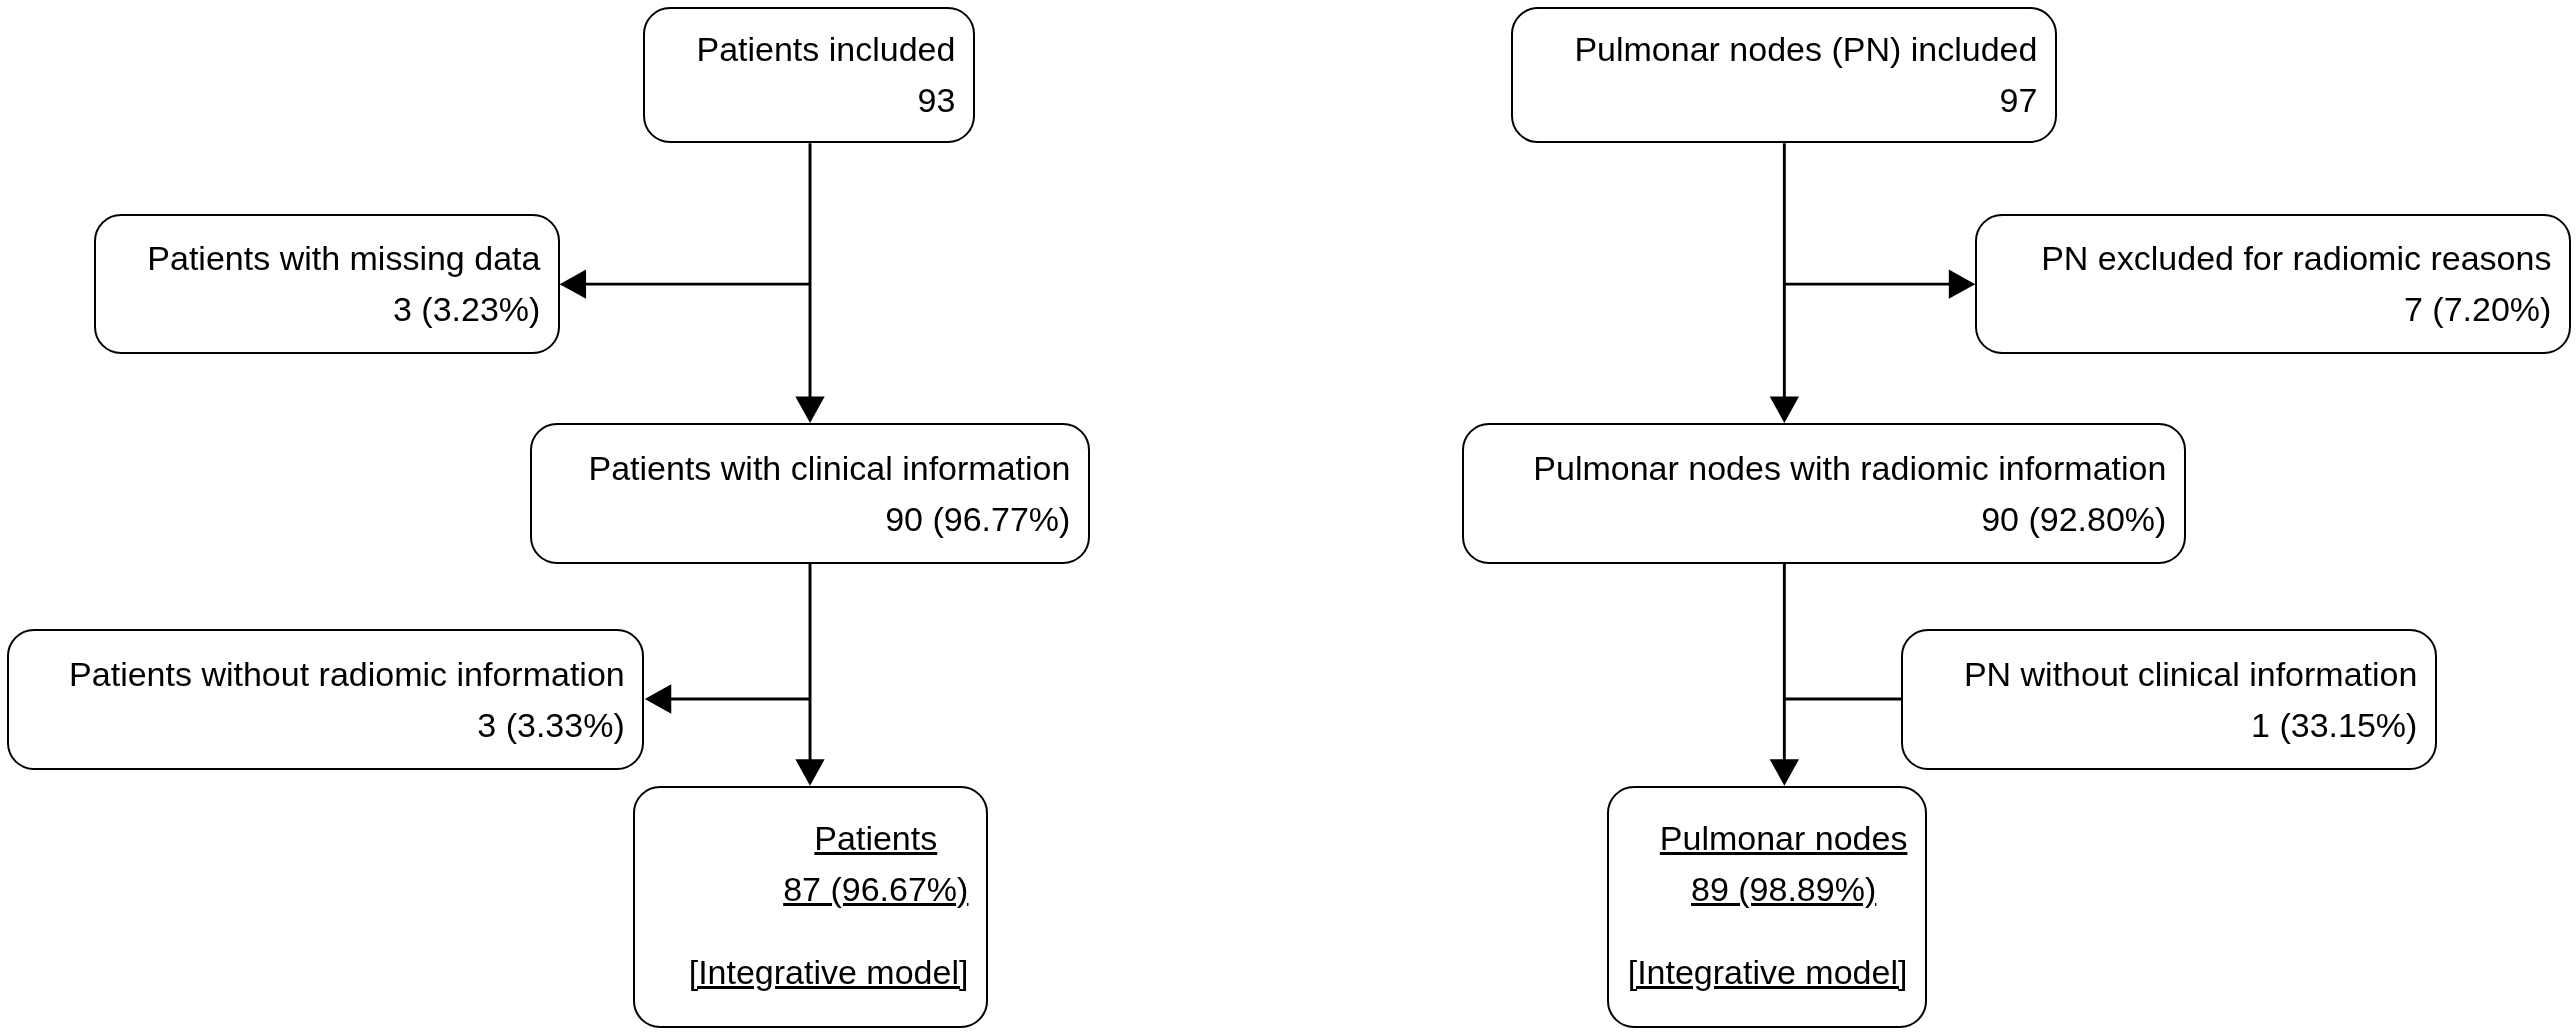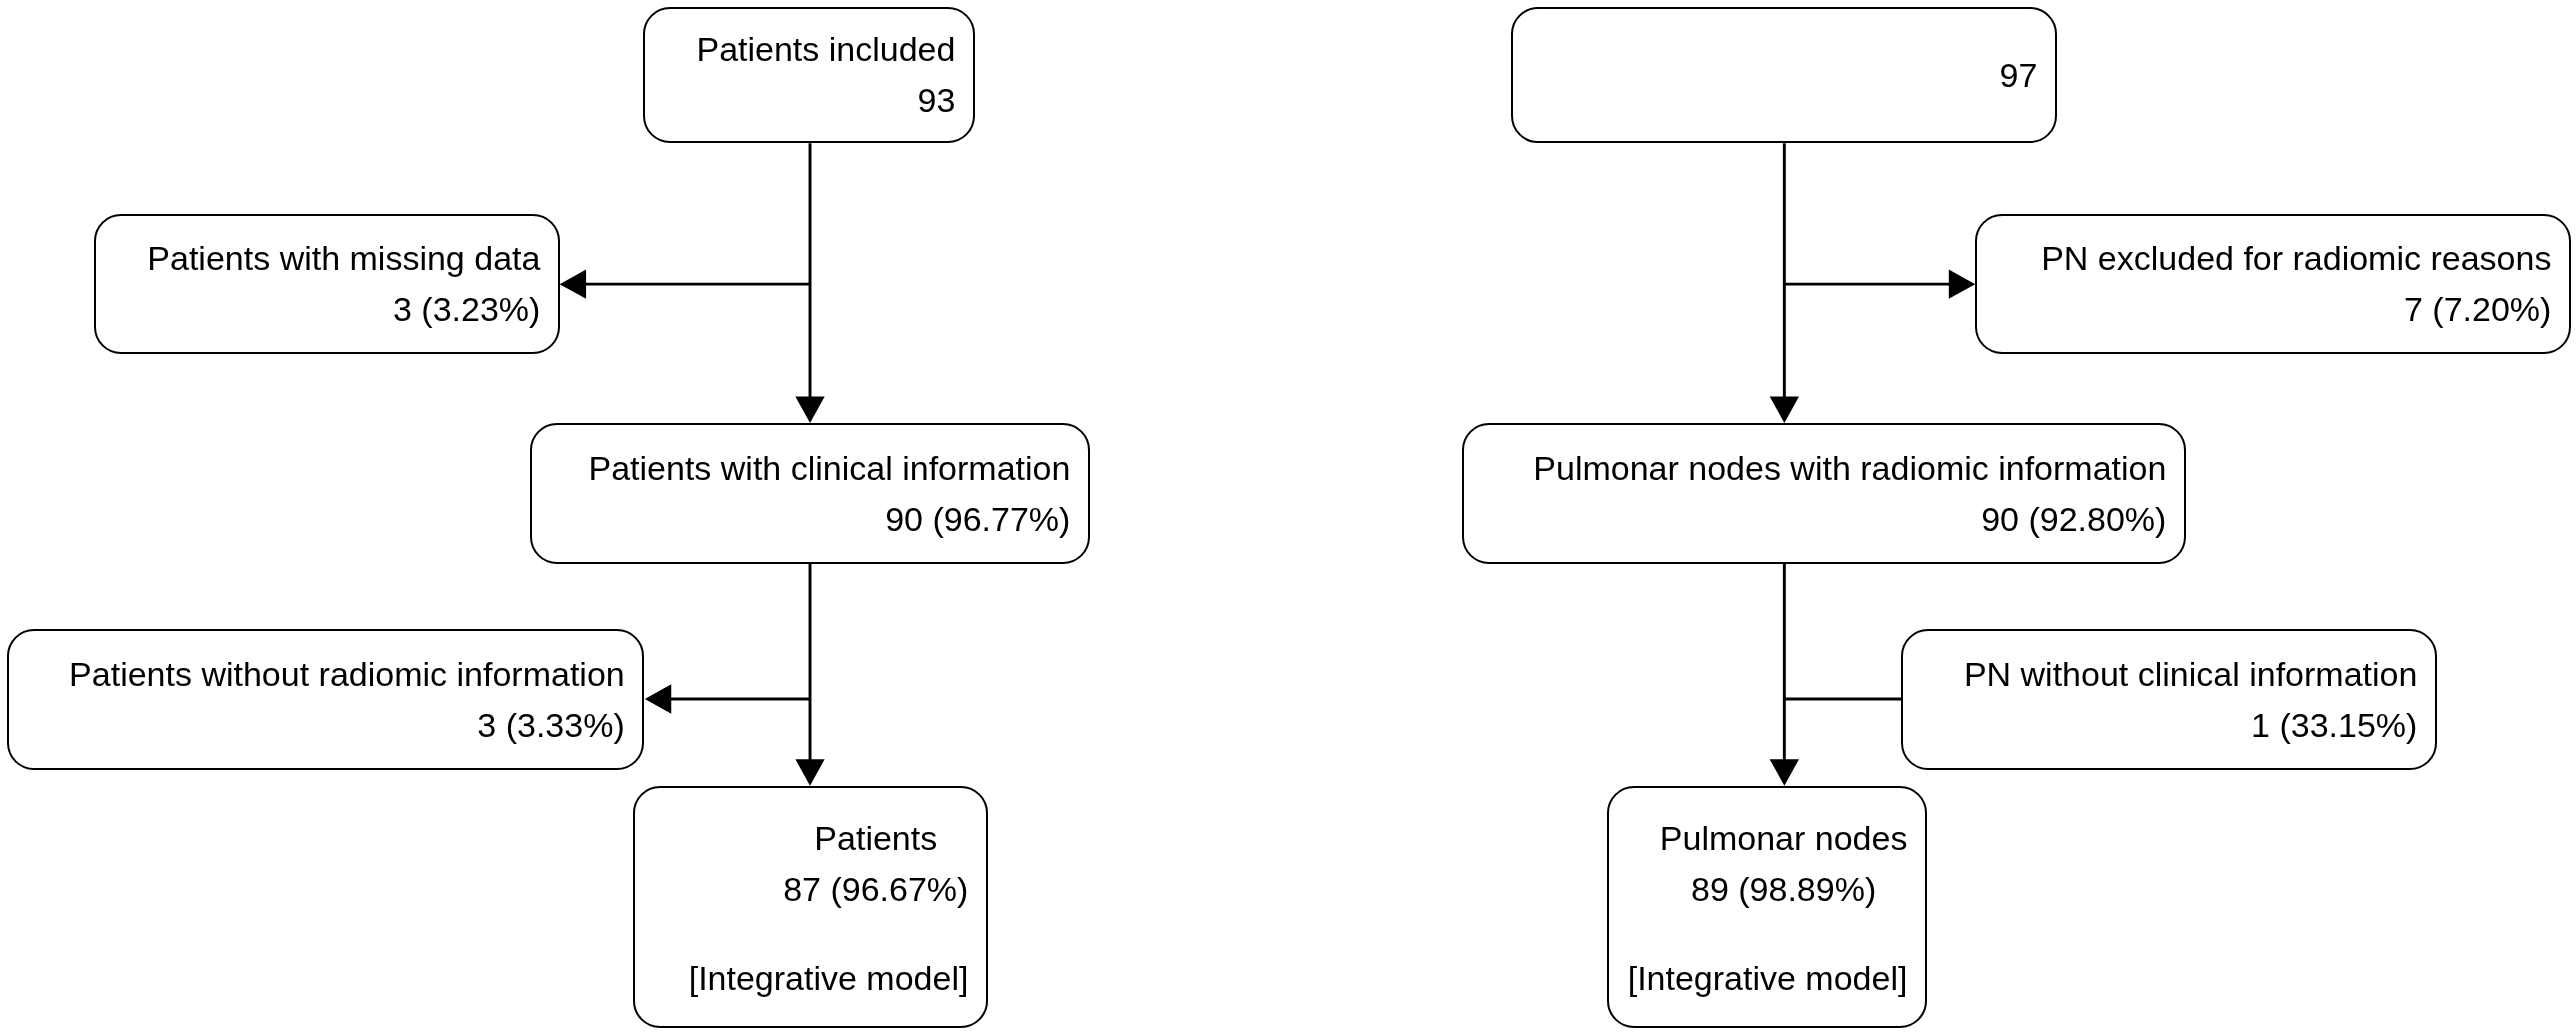--- a/index.html
+++ b/index.html
@@ -49,21 +49,22 @@
     align-items: flex-end;
     justify-content: center;
     text-align: center;
     font-size: 34px;
     line-height: 51px;
     padding: 7.3px 17.6px;
   }
   .node--terminal {
     justify-content: space-between;
     padding-top: 25px;
-    padding-bottom: 22px;
+    padding-bottom: 28px;
+    text-decoration: underline;
   }
   .node__group {
     display: flex;
     flex-direction: column;
     align-items: center;
   }
   
   .n-l-included        { left: 643px;  top: 7.3px;   width: 332px; height: 136px; }
   .n-l-missing         { left: 94px;  top: 214px;  width: 466px; height: 140px; }
   .n-l-clinical        { left: 530px;  top: 423px;  width: 560px; height: 141px; }
@@ -124,20 +125,21 @@
 
   <div class="node node--terminal n-l-final">
     <div class="node__group">
       <div>Patients</div>
       <div>87 (96.67%)</div>
     </div>
     <div>[Integrative model]</div>
   </div>
 
   <div class="node n-r-included">
+    <div>Pulmonar nodes (PN) included</div>
     <div>97</div>
   </div>
 
   <div class="node n-r-excluded">
     <div>PN excluded for radiomic reasons</div>
     <div>7 (7.20%)</div>
   </div>
 
   <div class="node n-r-radiomic">
     <div>Pulmonar nodes with radiomic information</div>

